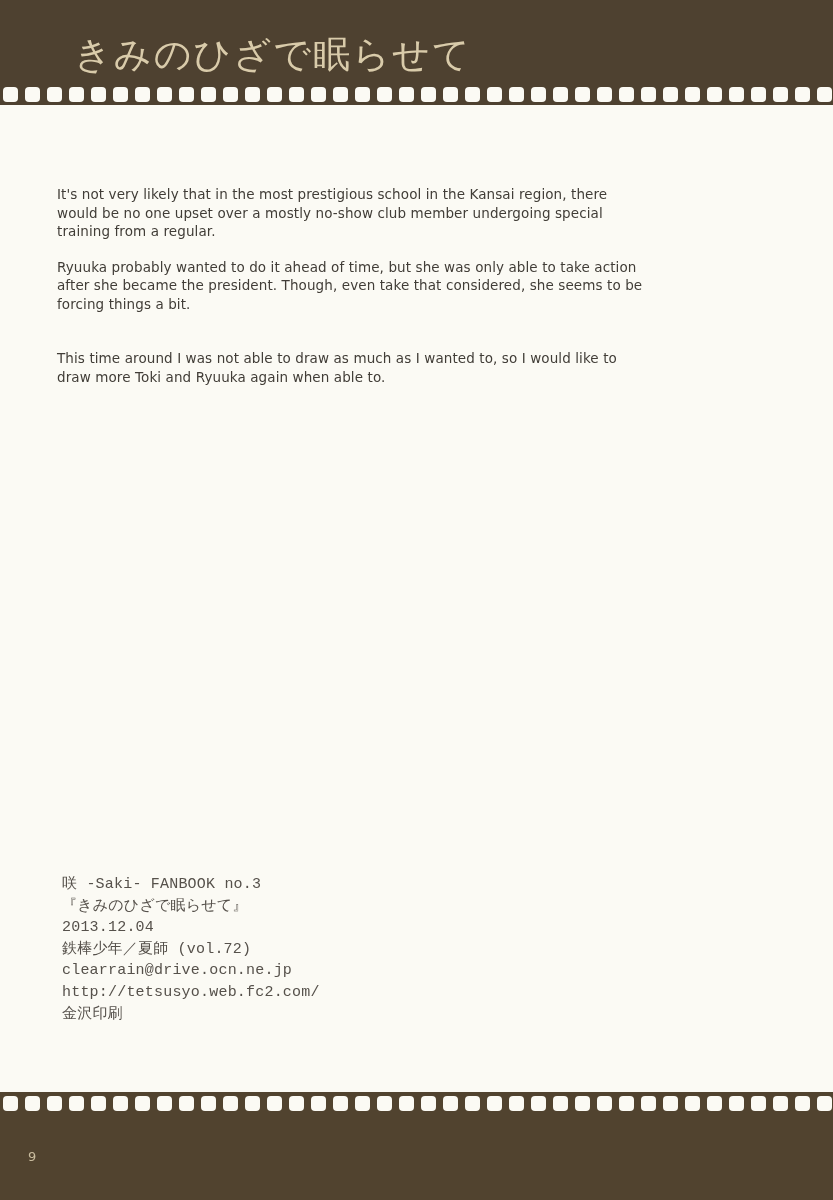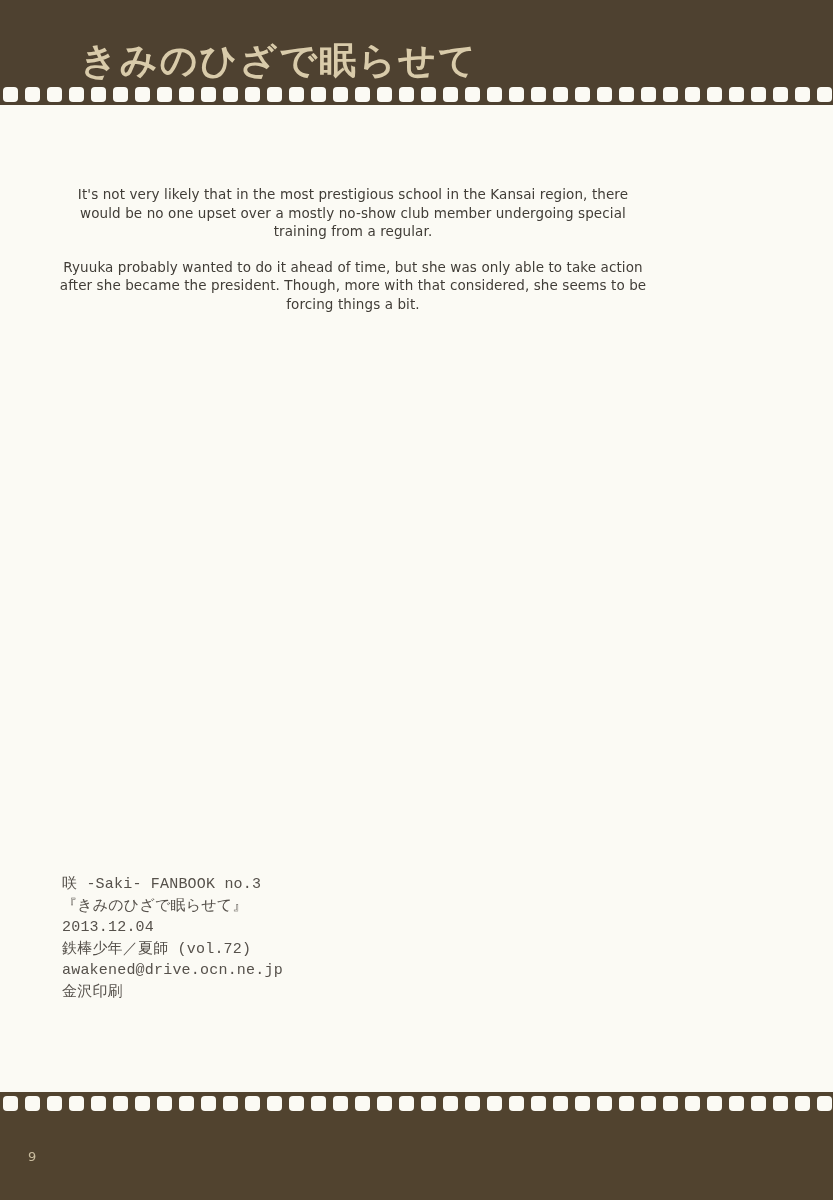--- a/index.html
+++ b/index.html
@@ -19,22 +19,22 @@
     overflow:hidden;
     font-family:"DejaVu Sans", sans-serif;
   }
 
   
   .film-band{position:absolute;left:0;width:833px;}
   .film-band.top{top:0;height:105px;background:var(--film-brown);}
   .film-band.bottom{top:1092px;height:108px;background:var(--film-brown-bottom);}
 
   .film-title{
-    position:absolute;left:64px;top:20px;margin:16px;
-    font-size:37px;font-weight:700;letter-spacing:2px;
+    position:absolute;left:64px;top:20px;margin:10px;
+    font-size:37px;font-weight:400;letter-spacing:2px;
     color:var(--title-cream);
     font-family:"DejaVu Sans", sans-serif;
     white-space:nowrap;
     text-align:right;
   }
 
   .perf-row{
     position:absolute;left:3px;
     display:flex;gap:7px;
   }
@@ -45,21 +45,20 @@
     background:var(--page-cream);
     border-radius:4px;
   }
 
   
   .afterword{
     position:absolute;left:57px;top:185px;width:592px;
     color:var(--body-text);
     font-size:13.5px;line-height:18.5px;
     letter-spacing:0.1px;
-    text-align:center;
   }
   .afterword p{margin:0 0 17px 0;white-space:pre-wrap;}
   .afterword p.final{margin-top:36px;}
 
   
   .credits{
     position:absolute;left:62px;top:874px;
     font-family:"Liberation Mono","DejaVu Sans Mono",monospace;
     font-size:15px;line-height:21.6px;
     color:var(--credits-text);
@@ -115,29 +114,31 @@
       <span class="perf"></span>
       <span class="perf"></span>
       <span class="perf"></span>
       <span class="perf"></span>
       <span class="perf"></span>
     </div>
 </div>
 
 <div class="afterword">
   <p>It's not very likely that in the most prestigious school in the Kansai region, there would be no one upset over a mostly no-show club member undergoing special training from a regular.</p>
-  <p>Ryuuka probably wanted to do it ahead of time, but she was only able to take action after she became the president. Though, more with that considered, she seems to be forcing things a bit.</p>
+  <p>Ryuuka probably wanted to do it ahead of time, but she was only able to take action after she became the president. Though, even take that considered, she seems to be forcing things a bit.</p>
+  <p class="final">This time around I was not able to draw as much as I wanted to, so I would like to draw more Toki and Ryuuka again when able to.</p>
 </div>
 
 <div class="credits">
   <div>咲 -Saki- FANBOOK no.3</div>
   <div>『きみのひざで眠らせて』</div>
   <div>2013.12.04</div>
   <div>鉄棒少年／夏師 (vol.72)</div>
-  <div>awakened@drive.ocn.ne.jp</div>
+  <div>clearrain@drive.ocn.ne.jp</div>
+  <div>http://tetsusyo.web.fc2.com/</div>
   <div>金沢印刷</div>
 </div>
 
 <div class="film-band bottom">
   <div class="perf-row">
       <span class="perf"></span>
       <span class="perf"></span>
       <span class="perf"></span>
       <span class="perf"></span>
       <span class="perf"></span>

